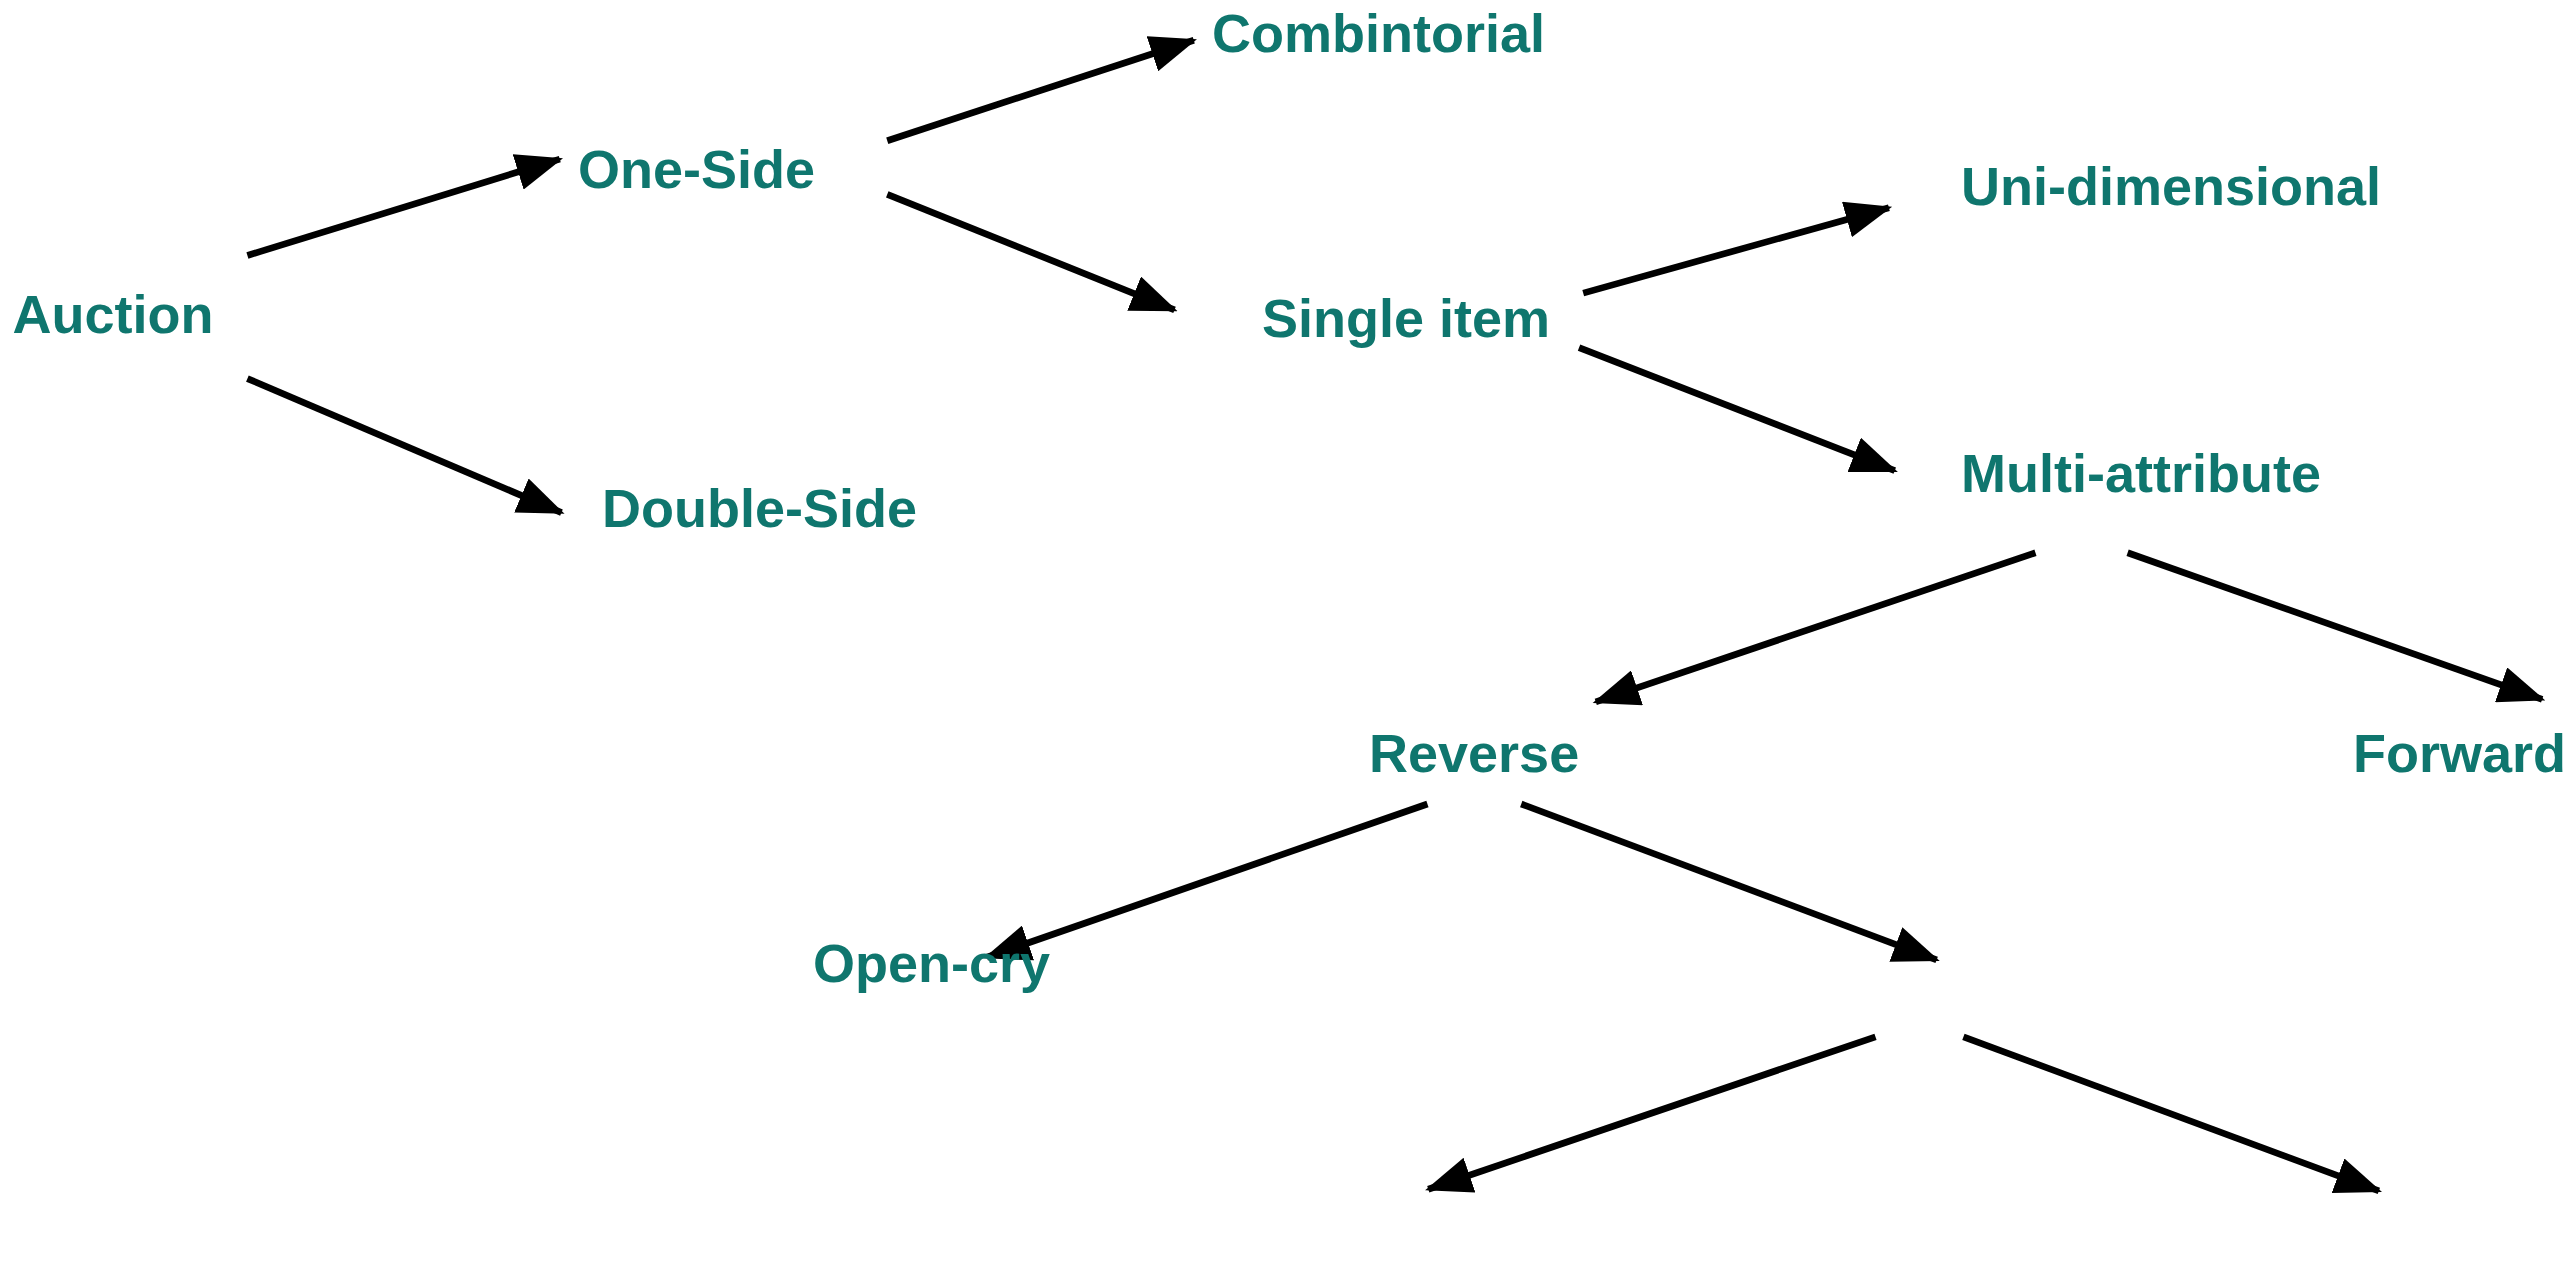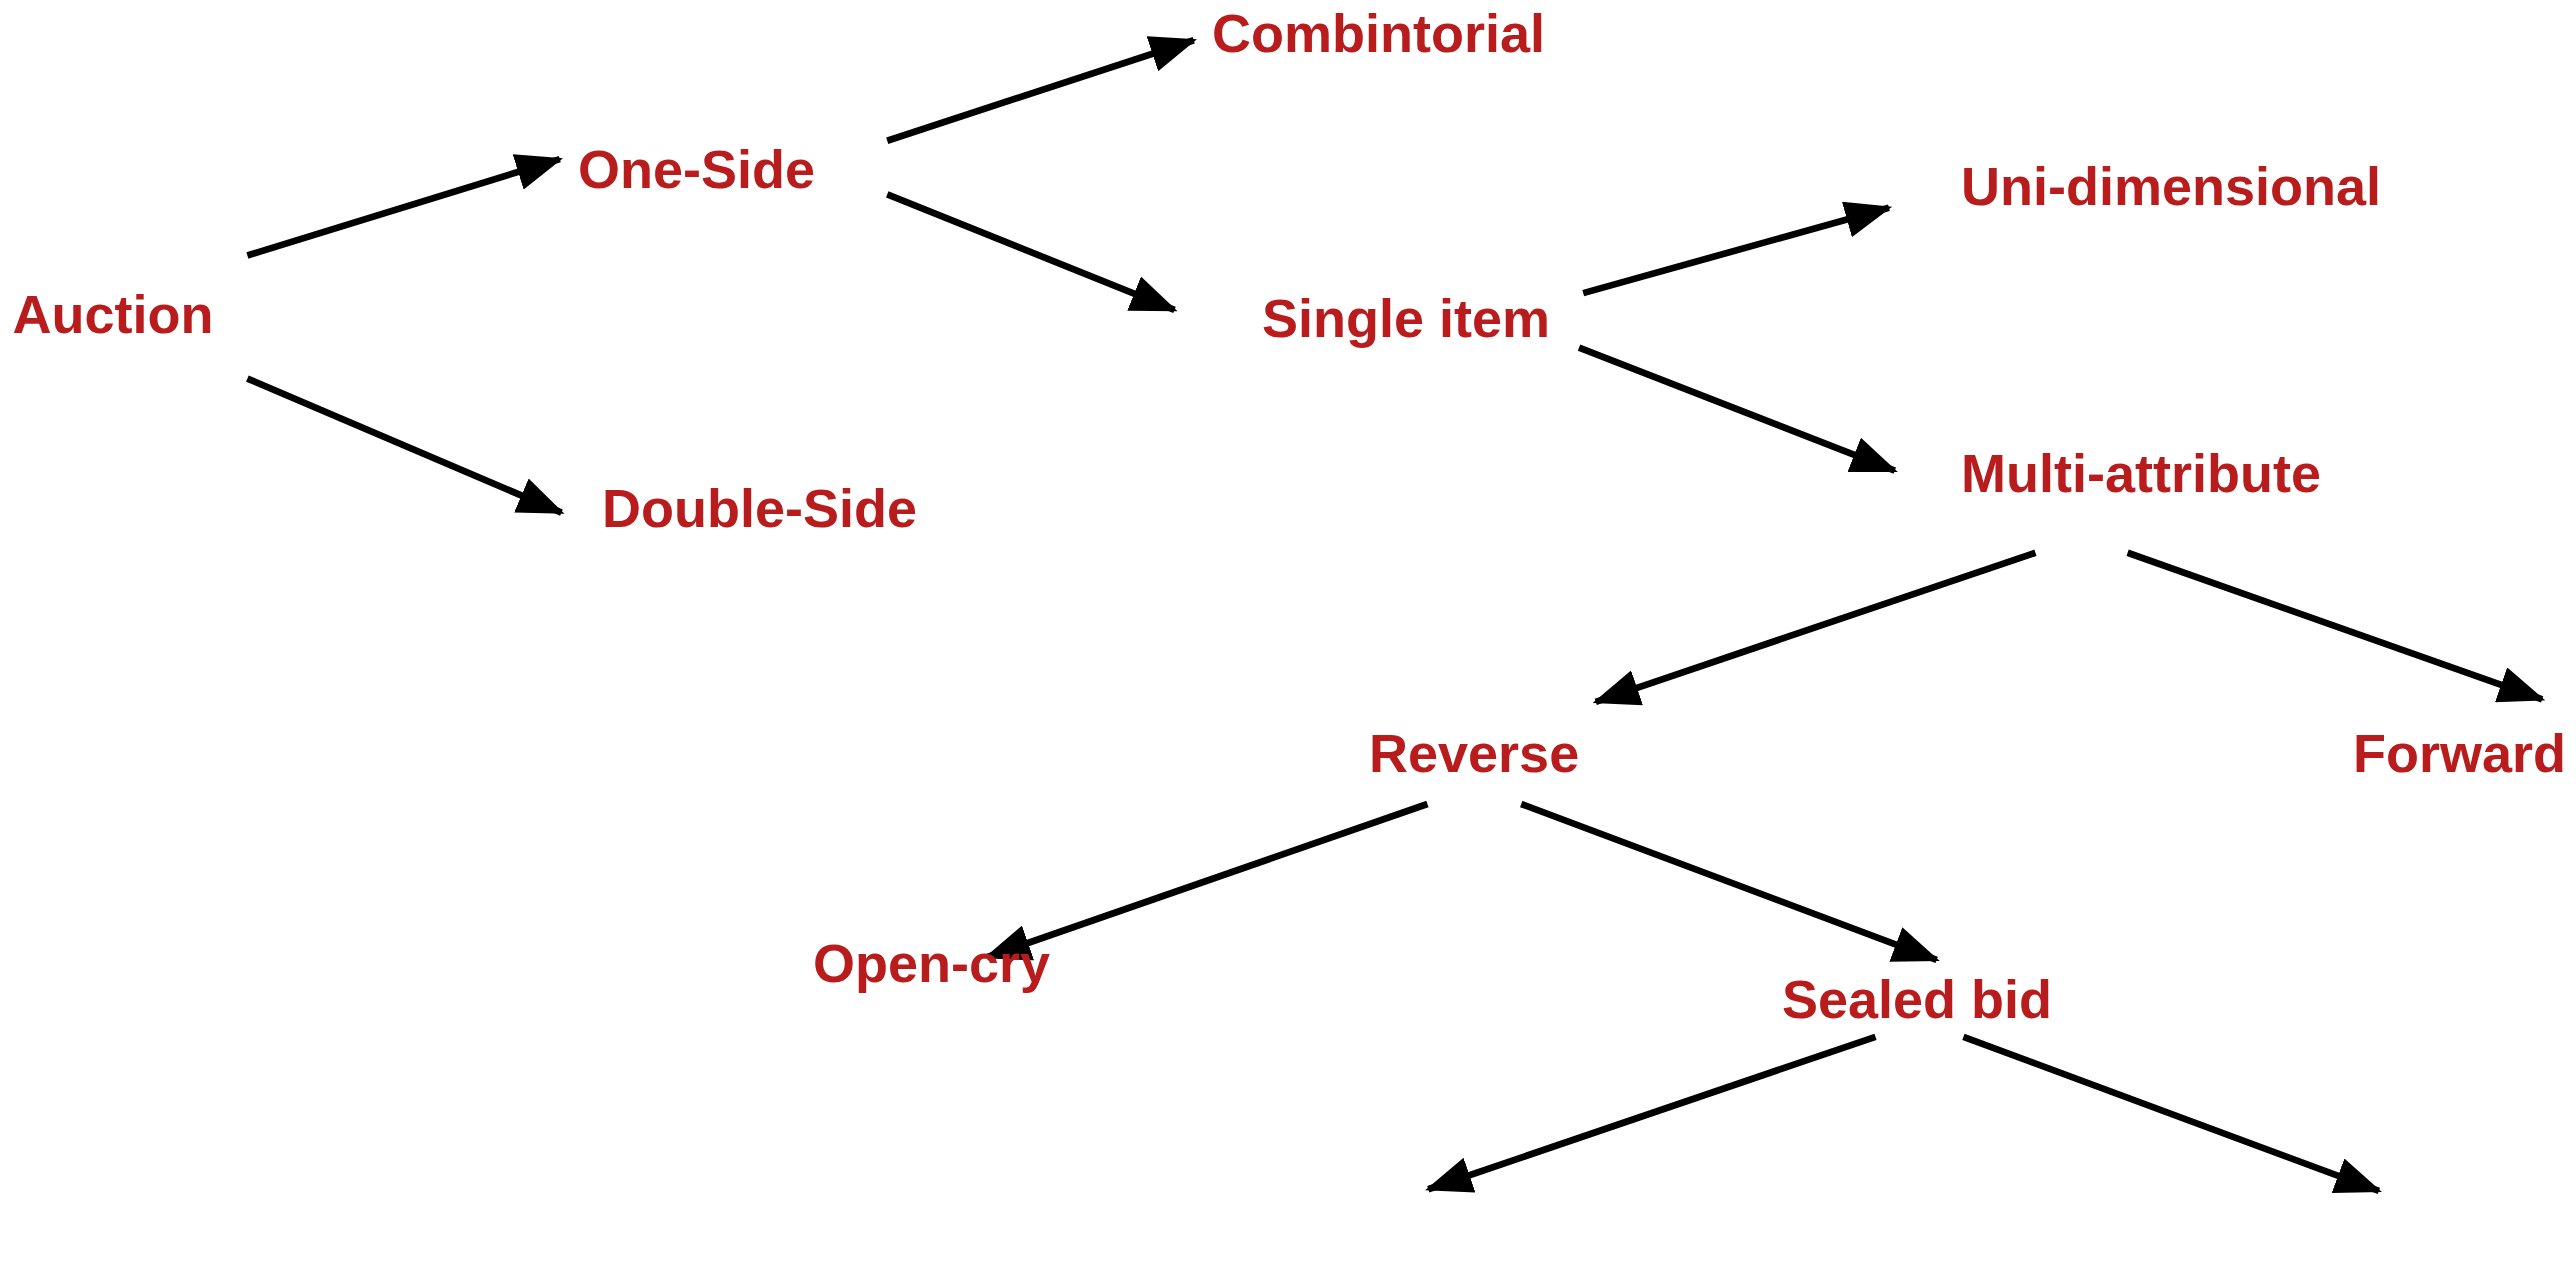--- a/index.html
+++ b/index.html
@@ -20,21 +20,21 @@
     left: 0;
     top: 0;
     width: 2576px;
     height: 1273px;
   }
   .node-label {
     position: absolute;
     font-size: 54px;
     font-weight: 700;
     line-height: 1;
-    color: #b91c1c;
+    color: #0f766e;
     white-space: nowrap;
   }
   .edge {
     stroke: #000000;
     stroke-width: 8;
     fill: none;
   }
 </style>
 </head>
 <body>
@@ -65,16 +65,15 @@
   <div class="node-label" style="left:12.6px;   top:287px;">Auction</div>
   <div class="node-label" style="left:578px;  top:121px;margin-top:21px;">One-Side</div>
   <div class="node-label" style="left:1212px; top:5.9px;">Combintorial</div>
   <div class="node-label" style="left:1249px; top:291px;margin-left:13px;">Single item</div>
   <div class="node-label" style="left:1961px; top:159px;">Uni-dimensional</div>
   <div class="node-label" style="left:1961px; top:446px;">Multi-attribute</div>
   <div class="node-label" style="left:602px;  top:481px;">Double-Side</div>
   <div class="node-label" style="left:1369px; top:726px;">Reverse</div>
   <div class="node-label" style="left:2353px; top:726px;">Forward</div>
   <div class="node-label" style="left:813px;  top:936px;">Open-cry</div>
-  <div class="node-label" style="left:1782px; top:972px;">Sealed bid</div>
 
 </div>
 
 
 </body></html>

